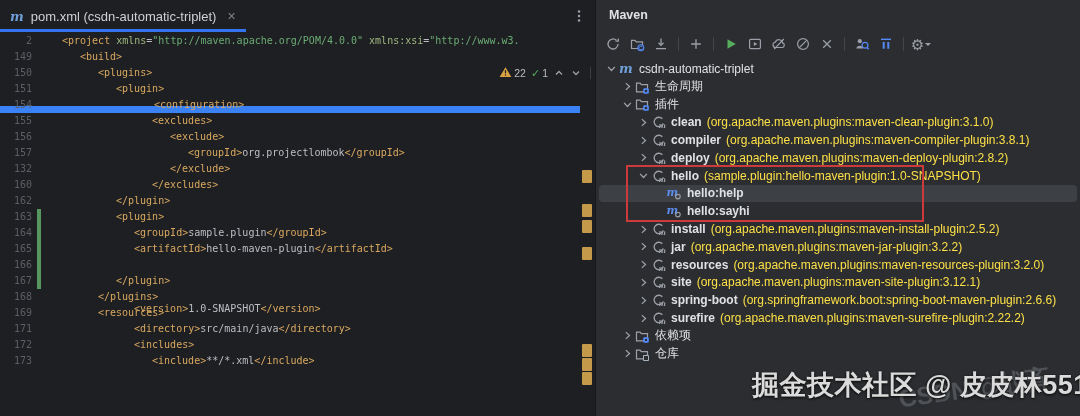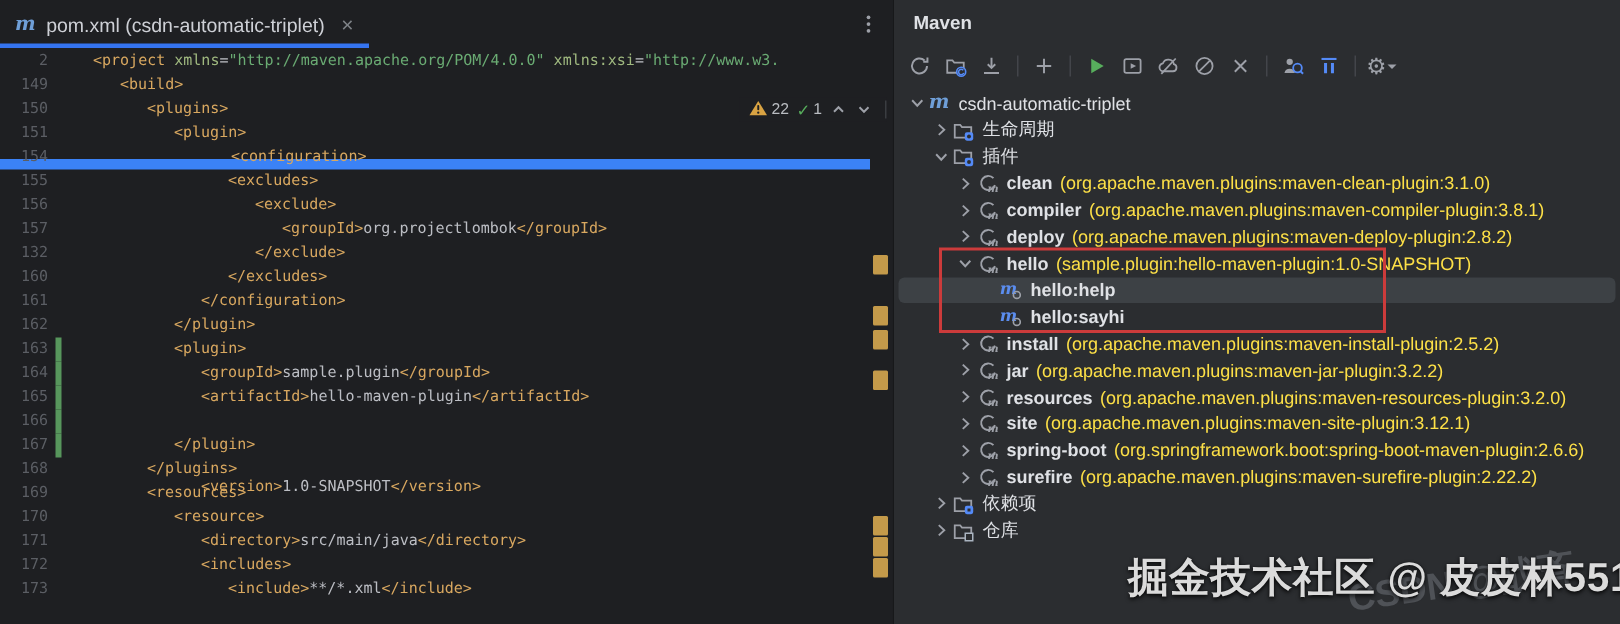--- a/index.html
+++ b/index.html
@@ -97,30 +97,28 @@
           <div class="code-row"><span class="ln">2</span><span class="code" style="padding-left: 0px;"><span class="tk-tag">&lt;project </span><span class="tk-attr">xmlns</span><span class="tk-op">=</span><span class="tk-str">"http://maven.apache.org/POM/4.0.0"</span><span class="tk-op"> </span><span class="tk-attr">xmlns:xsi</span><span class="tk-op">=</span><span class="tk-str">"http://www.w3.</span></span></div>
           <div class="code-row"><span class="ln">149</span><span class="code" style="padding-left: 18px;"><span class="tk-tag">&lt;build&gt;</span></span></div>
           <div class="code-row"><span class="ln">150</span><span class="code" style="padding-left: 36px;"><span class="tk-tag">&lt;plugins&gt;</span></span></div>
           <div class="code-row"><span class="ln">151</span><span class="code" style="padding-left: 54px;"><span class="tk-tag">&lt;plugin&gt;</span></span></div>
           <div class="code-row sticky-sep"><span class="ln">154</span><span class="code" style="padding-left: 72px;"><span class="tk-tag">&lt;configuration&gt;</span></span></div>
           <div class="code-row"><span class="ln">155</span><span class="code" style="padding-left: 90px;"><span class="tk-tag">&lt;excludes&gt;</span></span></div>
           <div class="code-row"><span class="ln">156</span><span class="code" style="padding-left: 108px;"><span class="tk-tag">&lt;exclude&gt;</span></span></div>
           <div class="code-row"><span class="ln">157</span><span class="code" style="padding-left: 126px;"><span class="tk-tag">&lt;groupId&gt;</span><span class="tk-text">org.projectlombok</span><span class="tk-tag">&lt;/groupId&gt;</span></span></div>
           <div class="code-row"><span class="ln">132</span><span class="code" style="padding-left: 108px;"><span class="tk-tag">&lt;/exclude&gt;</span></span></div>
           <div class="code-row"><span class="ln">160</span><span class="code" style="padding-left: 90px;"><span class="tk-tag">&lt;/excludes&gt;</span></span></div>
-          <div class="code-row"><span class="ln">161</span><span class="code" style="padding-left: 72px;"><span class="tk-tag">&lt;/configuration&gt;</span></span></div>
           <div class="code-row"><span class="ln">162</span><span class="code" style="padding-left: 54px;"><span class="tk-tag">&lt;/plugin&gt;</span></span></div>
           <div class="code-row"><span class="ln">163</span><span class="chg"></span><span class="code" style="padding-left: 54px;"><span class="tk-tag">&lt;plugin&gt;</span></span></div>
           <div class="code-row"><span class="ln">164</span><span class="chg"></span><span class="code" style="padding-left: 72px;"><span class="tk-tag">&lt;groupId&gt;</span><span class="tk-text">sample.plugin</span><span class="tk-tag">&lt;/groupId&gt;</span></span></div>
           <div class="code-row"><span class="ln">165</span><span class="chg"></span><span class="code" style="padding-left: 72px;"><span class="tk-tag">&lt;artifactId&gt;</span><span class="tk-text">hello-maven-plugin</span><span class="tk-tag">&lt;/artifactId&gt;</span></span></div>
           <div class="code-row"><span class="ln">166</span><span class="chg"></span><span class="code" style="padding-left: 72px; margin-top: 44px;"><span class="tk-tag">&lt;version&gt;</span><span class="tk-text">1.0-SNAPSHOT</span><span class="tk-tag">&lt;/version&gt;</span></span></div>
           <div class="code-row"><span class="ln">167</span><span class="chg"></span><span class="code" style="padding-left: 54px;"><span class="tk-tag">&lt;/plugin&gt;</span></span></div>
           <div class="code-row"><span class="ln">168</span><span class="code" style="padding-left: 36px;"><span class="tk-tag">&lt;/plugins&gt;</span></span></div>
           <div class="code-row"><span class="ln">169</span><span class="code" style="padding-left: 36px;"><span class="tk-tag">&lt;resources&gt;</span></span></div>
-          <div class="code-row"><span class="ln">170</span><span class="code" style="padding-left: 54px;"><span class="tk-tag">&lt;resource&gt;</span></span></div>
           <div class="code-row"><span class="ln">171</span><span class="code" style="padding-left: 72px;"><span class="tk-tag">&lt;directory&gt;</span><span class="tk-text">src/main/java</span><span class="tk-tag">&lt;/directory&gt;</span></span></div>
           <div class="code-row"><span class="ln">172</span><span class="code" style="padding-left: 72px;"><span class="tk-tag">&lt;includes&gt;</span></span></div>
           <div class="code-row"><span class="ln">173</span><span class="code" style="padding-left: 90px;"><span class="tk-tag">&lt;include&gt;</span><span class="tk-text">**/*.xml</span><span class="tk-tag">&lt;/include&gt;</span></span></div>
         </div>
 
       <div class="inspections">
         <span class="insp-item">
           <span>
             <svg width="13" height="12" viewBox="0 0 16 14">
                 <path d="M8 1.2L15.2 13H.8z" fill="#d9a343"></path>

